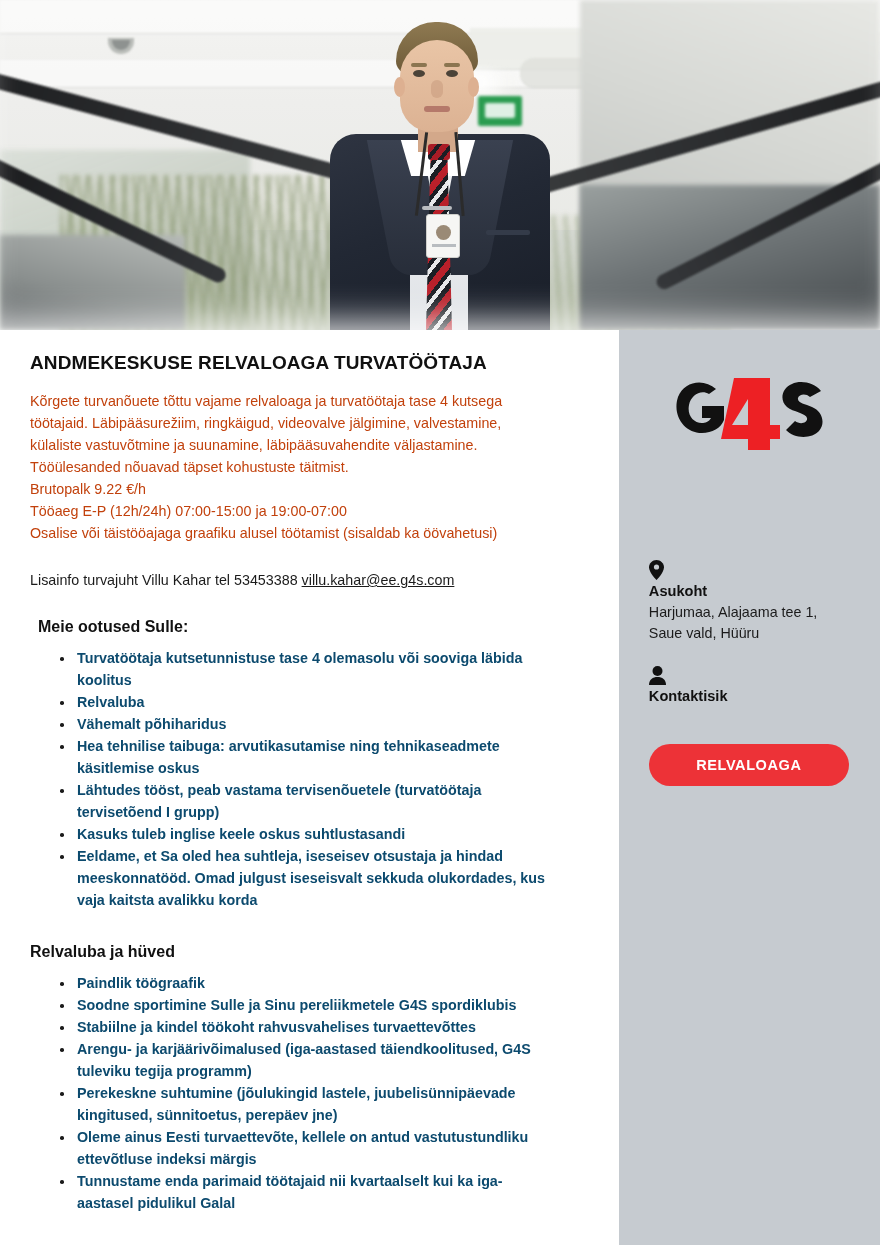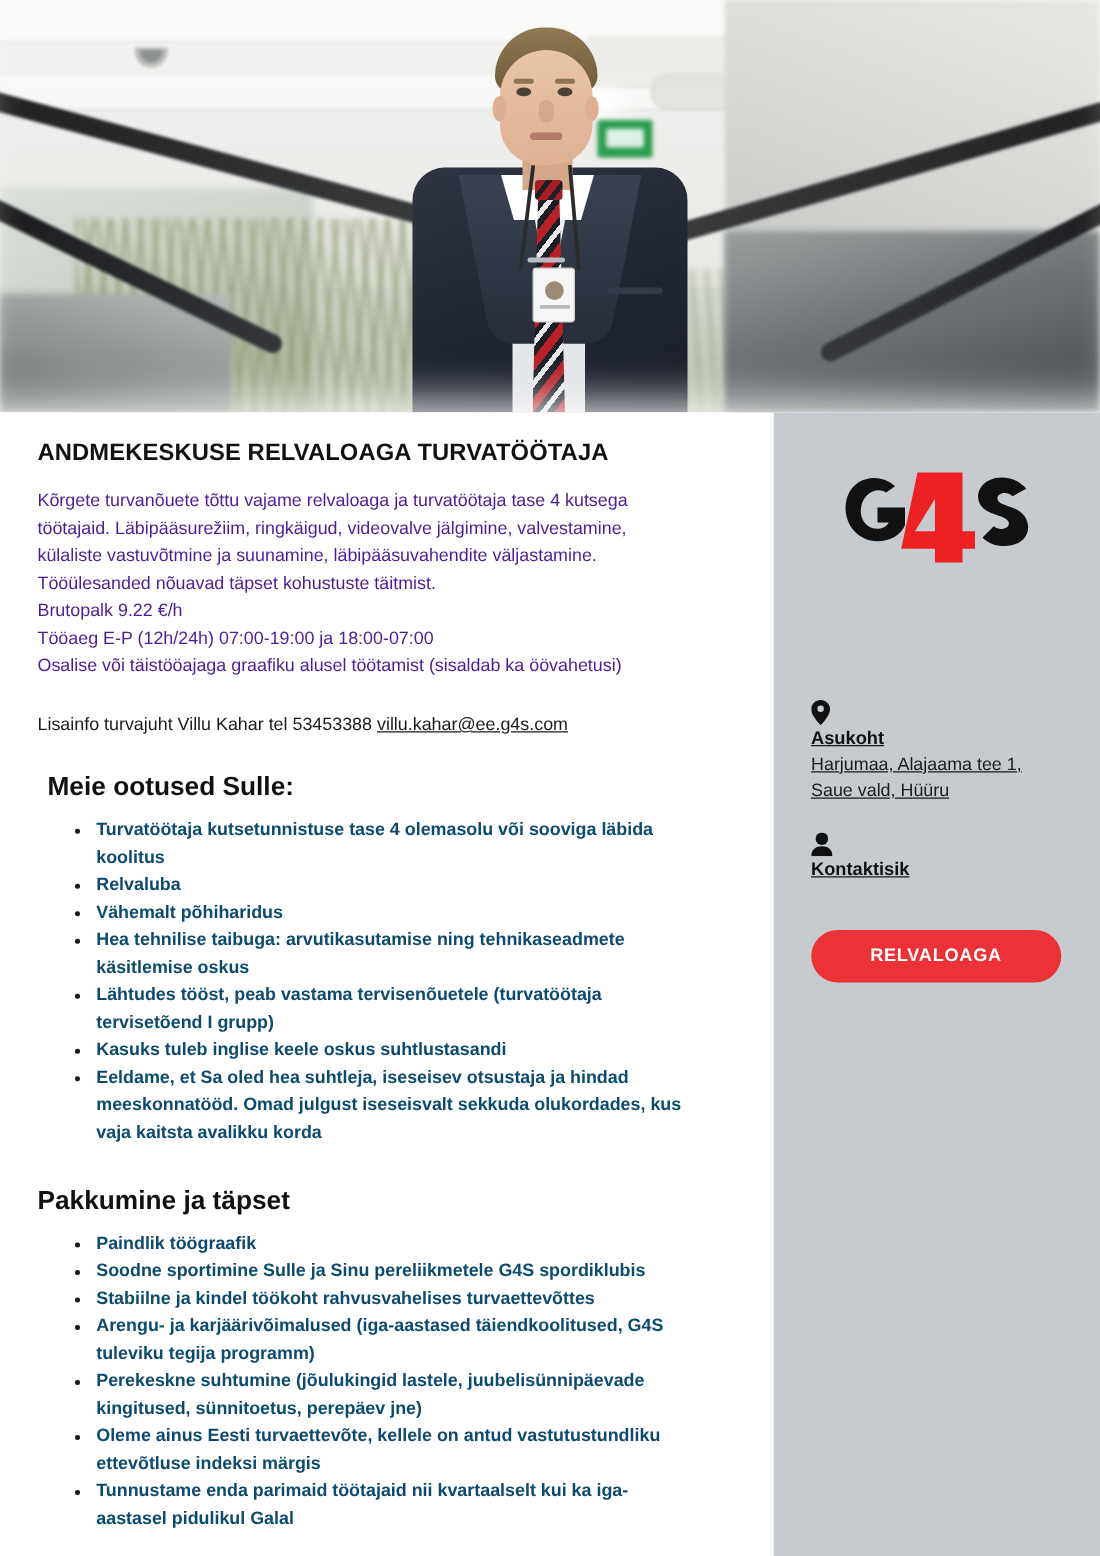--- a/index.html
+++ b/index.html
@@ -250,34 +250,34 @@
   .job-title {
     font-size: 19px;
     font-weight: bold;
     letter-spacing: 0.1px;
     color: #111111;
     margin-bottom: 16px;
   }
   .intro p {
     font-size: 14.3px;
     line-height: 22px;
-    color: #4c1d95;
+    color: #c2410c;
   }
   .intro .para { margin-bottom: 0; }
   .intro .line { display: block; }
   .contact-line {
     font-size: 14.3px;
     line-height: 22px;
     margin-top: 25px;
     color: #1b1b1b;
   }
   .email-link { color: #1b1b1b; }
 
   .section-title {
-    font-size: 21px;
+    font-size: 16px;
     font-weight: bold;
     color: #111111;
     margin: 27px 0 11px 8px;
   }
   .section-title.second { margin-top: 32px; margin-left: 0; }
 
   ul.bullets {
     list-style: none;
     margin: 0 0 0 26px;
     padding: 0;
@@ -306,21 +306,21 @@
   .logo-wrap {
     display: flex;
     justify-content: center;
     align-items: center;
     height: 92px;
     margin-top: 12px;
     margin-bottom: 100px;
   }
   .g4s-logo { display: block; }
 
-  .side-block { margin-bottom: 22px; text-decoration: underline; }
+  .side-block { margin-bottom: 22px; }
   .side-icon { display:block; margin-bottom: 3px; }
   .side-head {
     font-size: 14.6px;
     font-weight: bold;
     color: #111111;
     margin-bottom: 3px;
   }
   .side-text {
     font-size: 14.3px;
     line-height: 21px;
@@ -418,41 +418,41 @@
 
       <div class="job-title">ANDMEKESKUSE RELVALOAGA TURVATÖÖTAJA</div>
 
       <div class="intro">
         <p class="para">
           <span class="line">Kõrgete turvanõuete tõttu vajame relvaloaga ja turvatöötaja tase 4 kutsega</span>
           <span class="line">töötajaid. Läbipääsurežiim, ringkäigud, videovalve jälgimine, valvestamine,</span>
           <span class="line">külaliste vastuvõtmine ja suunamine, läbipääsuvahendite väljastamine.</span>
           <span class="line">Tööülesanded nõuavad täpset kohustuste täitmist.</span>
           <span class="line">Brutopalk 9.22 €/h</span>
-          <span class="line">Tööaeg E-P (12h/24h) 07:00-19:00 ja 18:00-07:00</span>
+          <span class="line">Tööaeg E-P (12h/24h) 07:00-15:00 ja 19:00-07:00</span>
           <span class="line">Osalise või täistööajaga graafiku alusel töötamist (sisaldab ka öövahetusi)</span>
         </p>
       </div>
 
       <div class="contact-line">
         <span>Lisainfo turvajuht Villu Kahar tel 53453388 </span><a class="email-link" href="#">villu.kahar@ee.g4s.com</a>
       </div>
 
       <div class="section-title">Meie ootused Sulle:</div>
       <ul class="bullets">
         <li>Turvatöötaja kutsetunnistuse tase 4 olemasolu või sooviga läbida koolitus</li>
         <li>Relvaluba</li>
         <li>Vähemalt põhiharidus</li>
         <li>Hea tehnilise taibuga: arvutikasutamise ning tehnikaseadmete käsitlemise oskus</li>
         <li>Lähtudes tööst, peab vastama tervisenõuetele (turvatöötaja tervisetõend I grupp)</li>
         <li>Kasuks tuleb inglise keele oskus suhtlustasandi</li>
         <li>Eeldame, et Sa oled hea suhtleja, iseseisev otsustaja ja hindad meeskonnatööd. Omad julgust iseseisvalt sekkuda olukordades, kus vaja kaitsta avalikku korda</li>
       </ul>
 
-      <div class="section-title second">Pakkumine ja täpset</div>
+      <div class="section-title second">Relvaluba ja hüved</div>
       <ul class="bullets">
         <li>Paindlik töögraafik</li>
         <li>Soodne sportimine Sulle ja Sinu pereliikmetele G4S spordiklubis</li>
         <li>Stabiilne ja kindel töökoht rahvusvahelises turvaettevõttes</li>
         <li>Arengu- ja karjäärivõimalused (iga-aastased täiendkoolitused, G4S tuleviku tegija programm)</li>
         <li>Perekeskne suhtumine (jõulukingid lastele, juubelisünnipäevade kingitused, sünnitoetus, perepäev jne)</li>
         <li>Oleme ainus Eesti turvaettevõte, kellele on antud vastutustundliku ettevõtluse indeksi märgis</li>
         <li>Tunnustame enda parimaid töötajaid nii kvartaalselt kui ka iga-aastasel pidulikul Galal</li>
       </ul>
 

